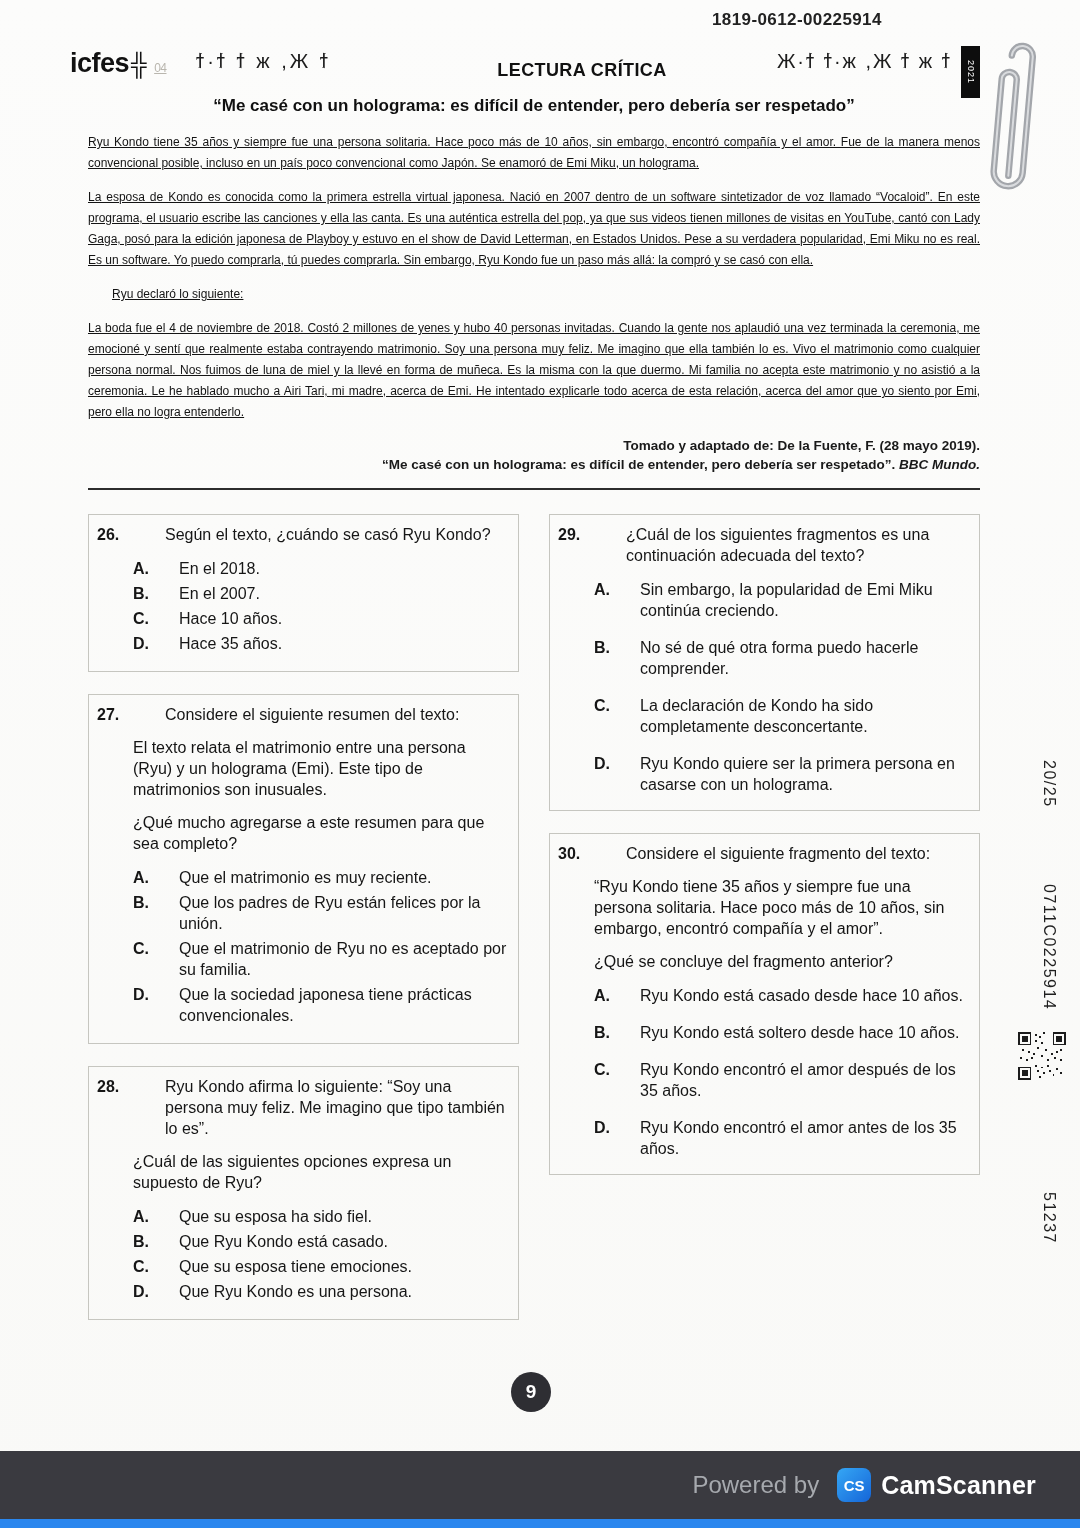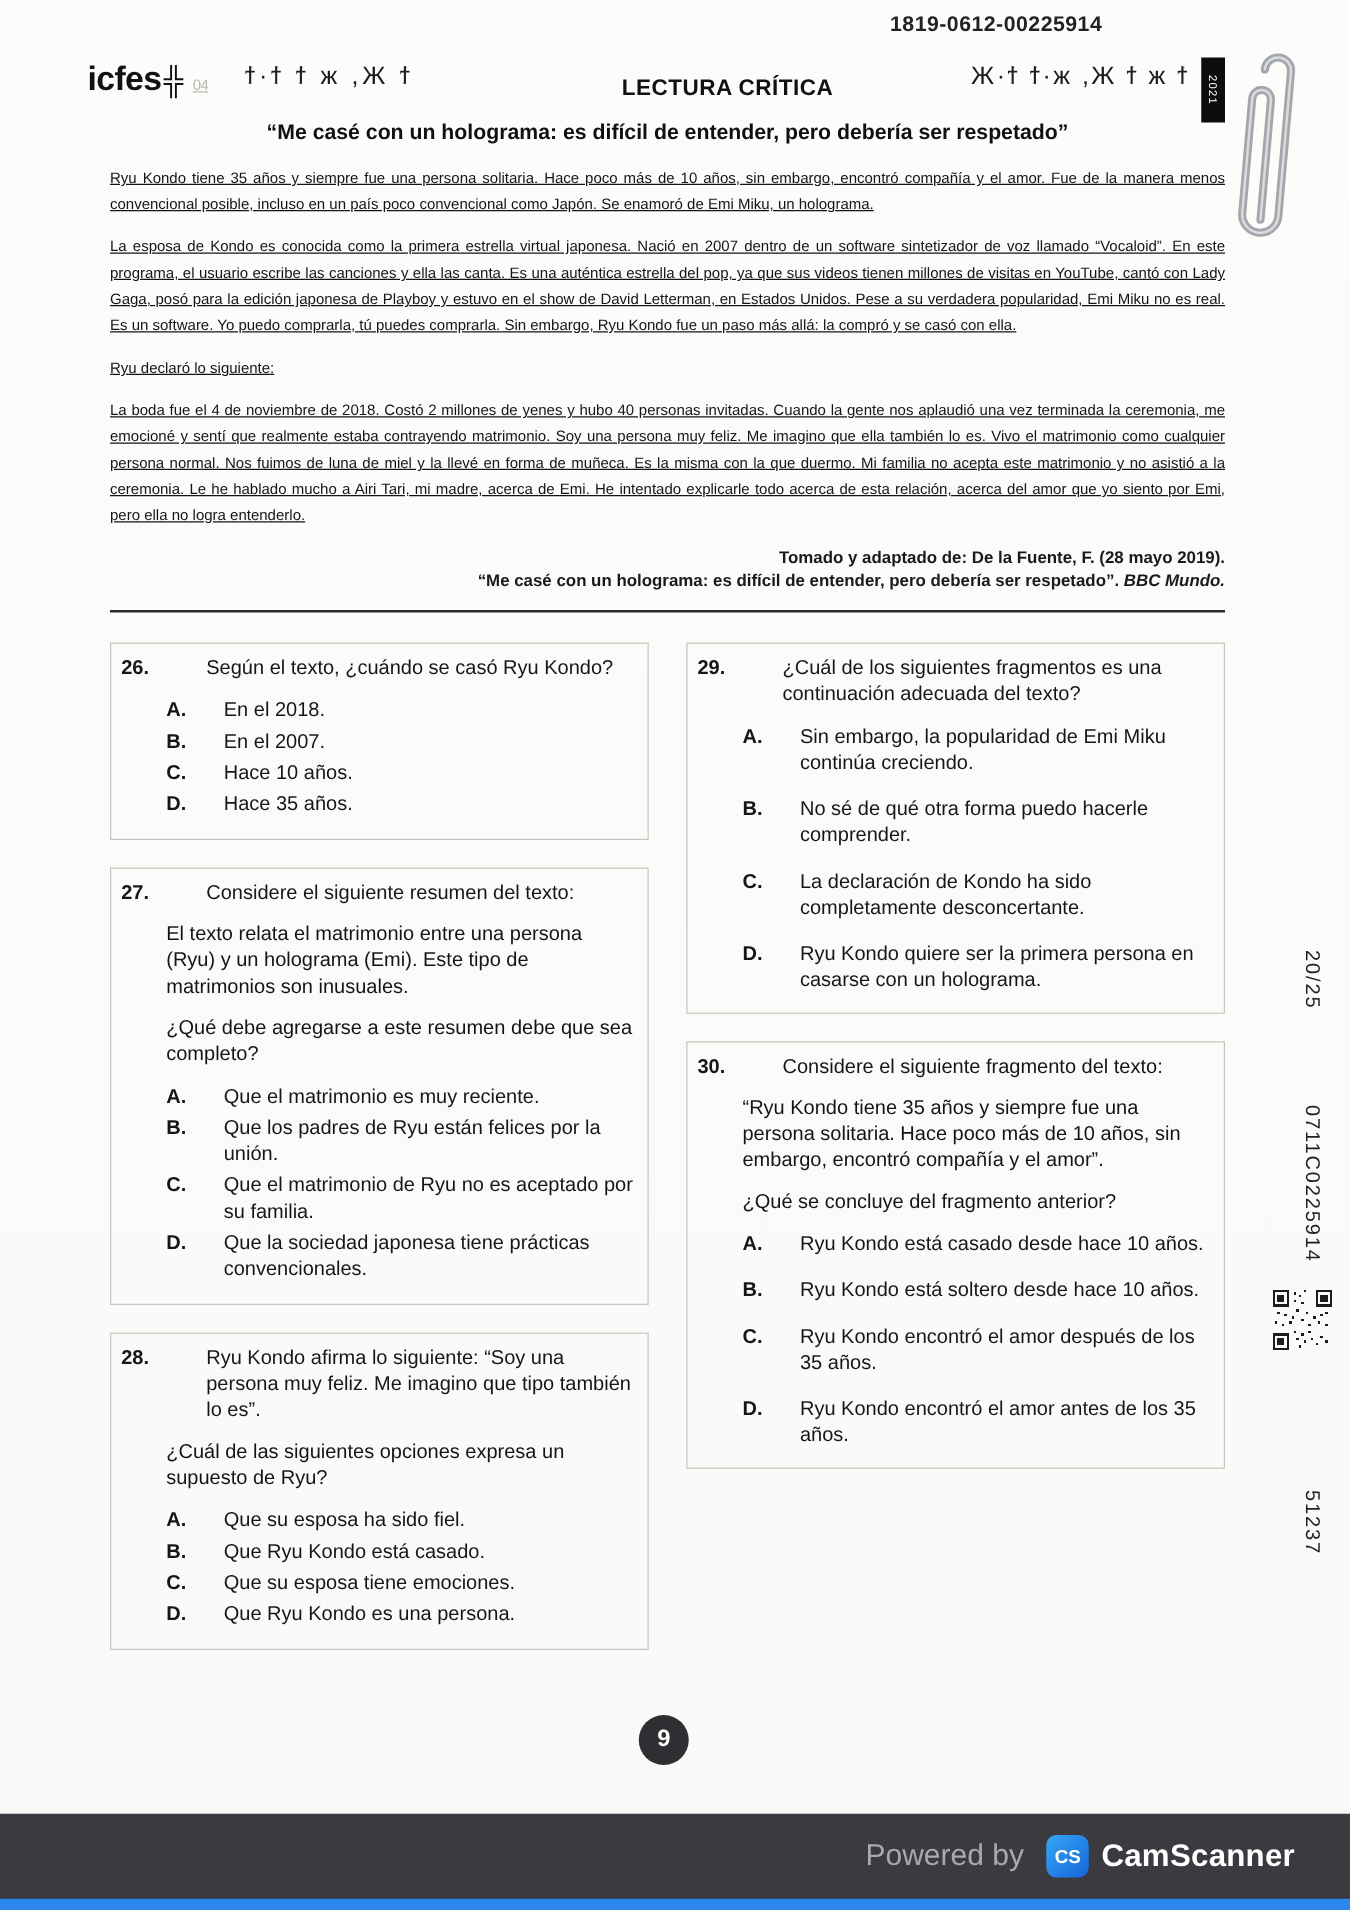--- a/index.html
+++ b/index.html
@@ -54,21 +54,21 @@
     margin:0 0 12px 0;color:#101010;
   }
   .passage-title{
     text-align:center;font-size:17px;font-weight:700;
     margin:0 0 16px 0;color:#101010;
   }
   .passage p{
     font-size:12px;line-height:21px;text-align:justify;
     margin:0 0 13px 0;color:#141414;text-decoration:underline;
   }
-  .passage p.intro{text-align:left;}
+  .passage p.intro{text-align:left;margin-left:24px;}
   .attribution{
     text-align:right;font-size:13.5px;line-height:19px;font-weight:700;color:#1a1a1a;
     margin-top:2px;
   }
   .attribution .src{font-style:italic;}
   .divider{
     border:none;border-top:2px solid #2c2c2c;margin:14px 0 0 0;
   }
   
   .questions{display:flex;gap:30px;margin-top:24px;align-items:flex-start;}
@@ -202,21 +202,21 @@
           </div>
         </div>
 
         <div class="question">
           <div class="q-head">
             <span class="q-num">27.</span>
             <span class="q-stem">Considere el siguiente resumen del texto:</span>
           </div>
           <div class="q-body">
             <p>El texto relata el matrimonio entre una persona (Ryu) y un holograma (Emi). Este tipo de matrimonios son inusuales.</p>
-            <p>¿Qué debe agregarse a este resumen debe que sea completo?</p>
+            <p>¿Qué mucho agregarse a este resumen para que sea completo?</p>
           </div>
           <div class="options">
             <div class="option">
               <span class="opt-letter">A.</span>
               <span class="opt-text">Que el matrimonio es muy reciente.</span>
             </div>
             <div class="option">
               <span class="opt-letter">B.</span>
               <span class="opt-text">Que los padres de Ryu están felices por la unión.</span>
             </div>

